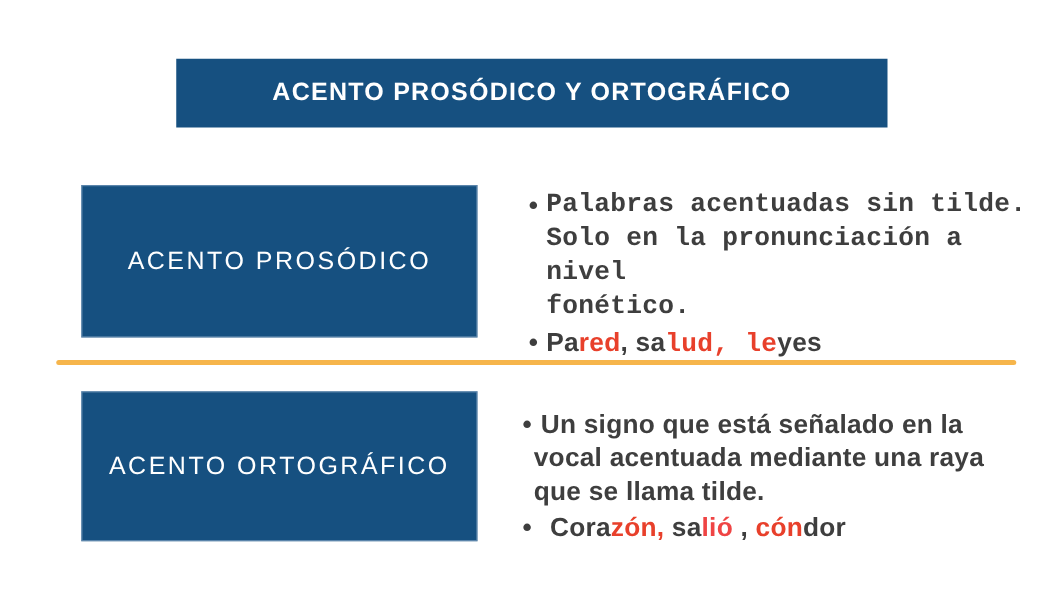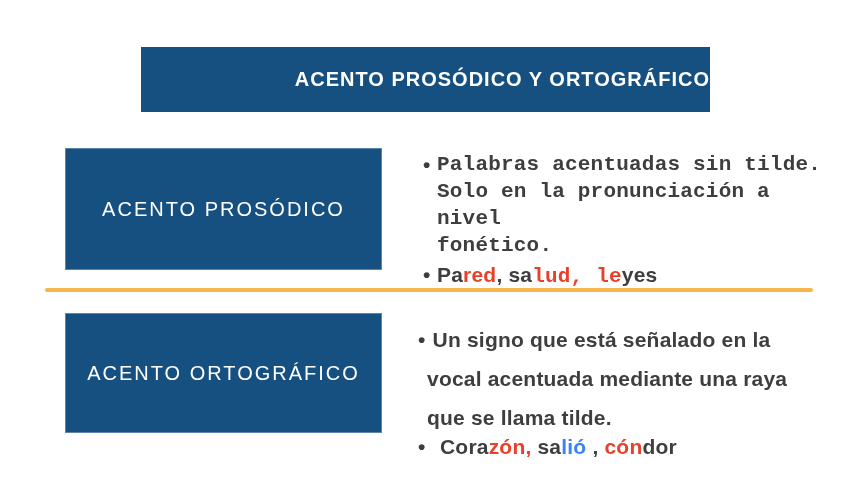--- a/index.html
+++ b/index.html
@@ -18,25 +18,25 @@
     position: relative;
     width: 850px;
     height: 478px;
     background: var(--background, #ffffff);
     overflow: hidden;
   }
 
   .title-bar {
     position: absolute;
     left: 141px; top: 47px;
-    width: 569px; height: 65px;
+    width: 569px; height: 55px;
     background: var(--navy, #165080);
     display: flex;
     align-items: center;
-    justify-content: flex-end;
+    justify-content: center;
   }
   .title-bar .title-text {
     color: var(--white, #fff);
     font-size: 20px;
     font-weight: 700;
     letter-spacing: 1px;
     white-space: nowrap;
   }
 
   .label-box {
@@ -76,21 +76,21 @@
     line-height: 27px;
   }
   .content.first  { left: 423px; top: 151px; width: 412px; }
   .content.second { left: 418px; top: 326px; width: 420px; }
 
   .bullet-row { display: flex; align-items: flex-start; }
   .bullet-row .bullet { flex: none; width: 14px; }
   .bullet-body { flex: 1; }
   .line { display: block; font-family: Liberation Mono, monospace; }
 
-  .cont-line { display: block; padding-left: 9px; margin-top: 12px; }
+  .cont-line { display: block; padding-left: 9px; }
   .first-line { display: block; }
   .bullet-inline { margin-right: 7px; }
 
   .example-row { margin-top: 2px; }
   .example-line { white-space: pre-wrap; }
   .example-row2 { display: flex; align-items: flex-start; margin-top: 2px; }
   .example-row2 .bullet2 { flex: none; width: 22px; }
 </style>
 </head>
 <body>
@@ -127,17 +127,17 @@
   </div>
 
   <div class="content second">
     <div>
       <span class="first-line"><span class="bullet-inline">•</span><span>Un signo que está señalado en la</span></span>
       <span class="cont-line">vocal acentuada mediante una raya</span>
       <span class="cont-line">que se llama tilde.</span>
     </div>
     <div class="example-row2">
       <span class="bullet2">•</span>
-      <div class="example-line"><span style="color: rgb(62, 62, 62);">Cora</span><span style="color: rgb(232, 64, 43);">zón,</span><span style="color: rgb(62, 62, 62);"> sa</span><span style="color: #3b82f6;">lió</span><span style="color: rgb(62, 62, 62);"> , </span><span style="color: rgb(232, 64, 43);">cón</span><span style="color: rgb(62, 62, 62);">dor</span></div>
+      <div class="example-line"><span style="color: rgb(62, 62, 62);">Cora</span><span style="color: rgb(232, 64, 43);">zón,</span><span style="color: rgb(62, 62, 62);"> sa</span><span style="color: #ef4444;">lió</span><span style="color: rgb(62, 62, 62);"> , </span><span style="color: rgb(232, 64, 43);">cón</span><span style="color: rgb(62, 62, 62);">dor</span></div>
     </div>
   </div>
 
 </div>
 
 </body></html>

